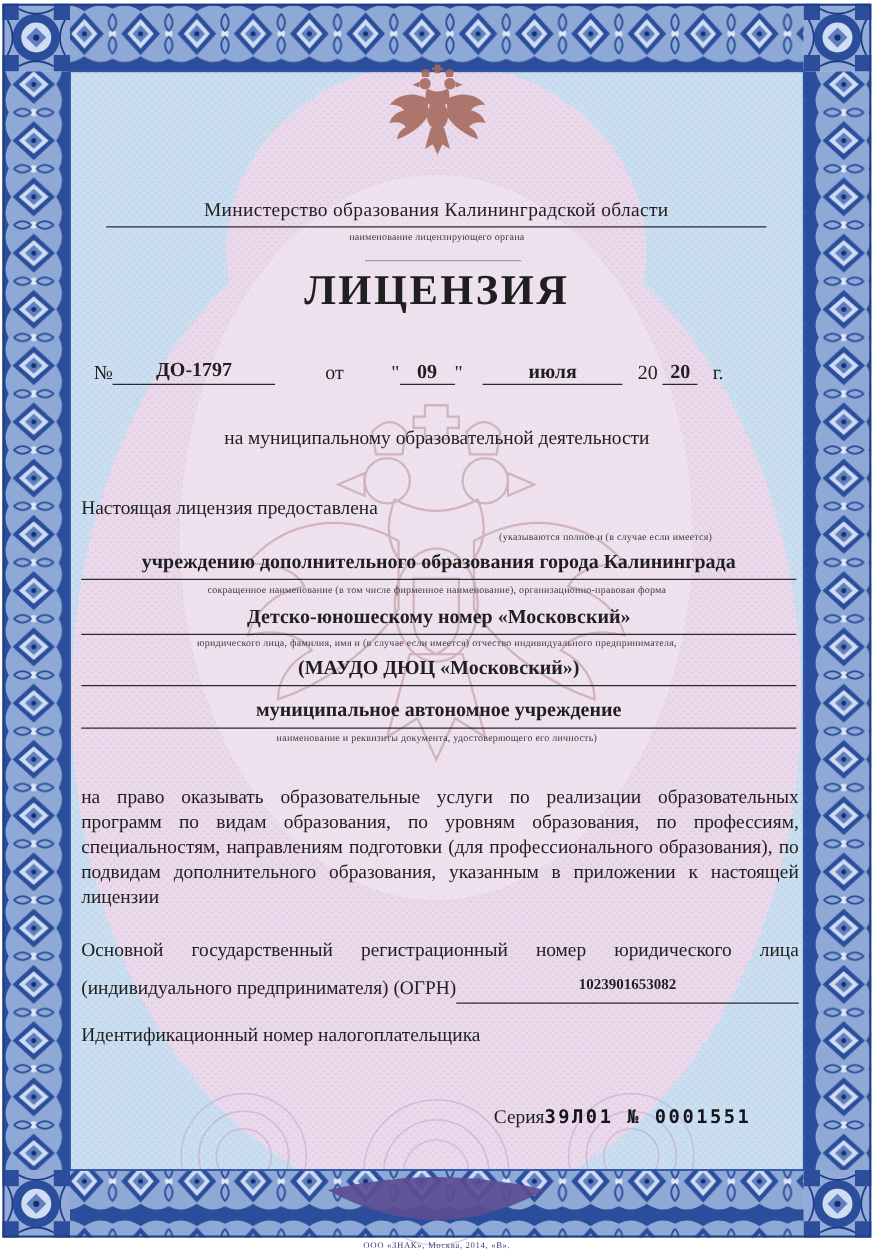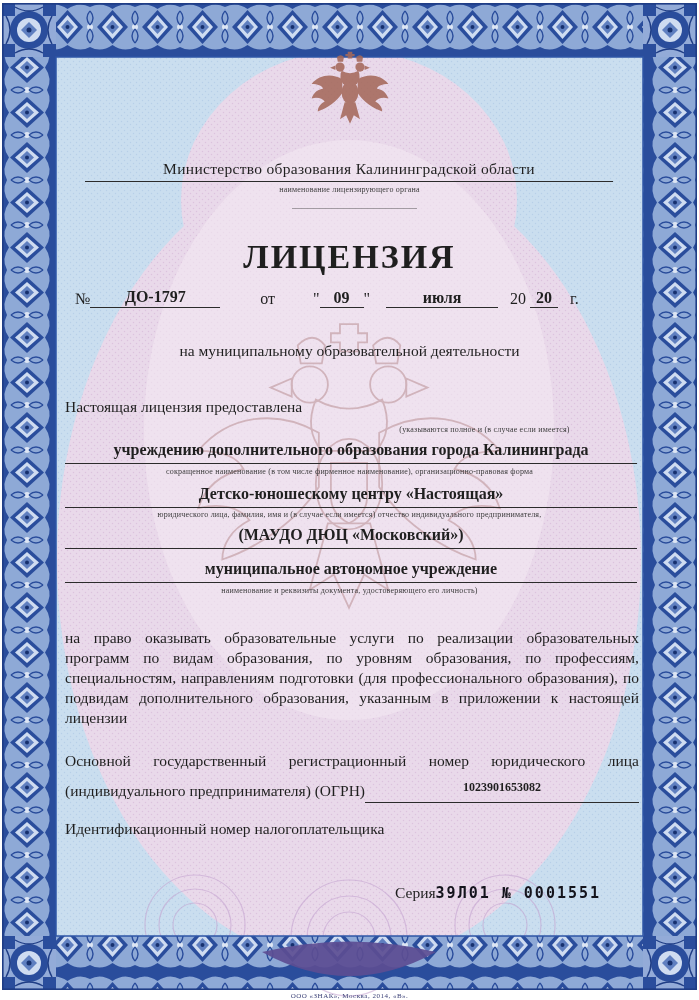--- a/index.html
+++ b/index.html
@@ -13,21 +13,21 @@
   .txt{position:absolute;z-index:2;}
   .center{text-align:center;}
   .authority{
     left:85px;right:86px;top:160px;text-align:center;
     font-size:15.5px;padding-bottom:3px;border-bottom:1.3px solid #2b2b2b;
     letter-spacing:.3px;
   }
   .caption{font-size:8px;color:#3a3a3a;letter-spacing:.2px;}
   .cap1{left:0;right:0;top:185px;}
   .shortline{left:292px;width:125px;top:208px;height:0;border-top:1px solid rgba(70,70,70,.45);}
-  .title{left:0;right:0;top:214px;font-size:34px;font-weight:bold;letter-spacing:2px;margin-top:24px;}
+  .title{left:0;right:0;top:214px;font-size:34px;font-weight:bold;letter-spacing:2px;}
   .numrow{left:75px;right:62px;top:288px;display:flex;align-items:flex-end;font-size:16px;}
   .u{border-bottom:1.3px solid #2b2b2b;}
   .numval{width:130px;text-align:center;font-weight:bold;padding-bottom:1px;}
   .fromlbl{margin-left:40px;}
   .dayq{margin-left:38px;}
   .dayval{width:44px;text-align:center;font-weight:bold;}
   .monthval{margin-left:16px;width:112px;text-align:center;font-weight:bold;}
   .yearpre{margin-left:12px;}
   .yearval{margin-left:4px;width:28px;text-align:center;font-weight:bold;}
   .yearsuf{margin-left:12px;}
@@ -185,21 +185,21 @@
 <div class="txt subtitle center">на муниципальному образовательной деятельности</div>
 
 <div class="txt grantrow">
   <span class="grantlbl">Настоящая лицензия предоставлена</span>
 </div>
 <div class="txt caption cap1b">(указываются полное и (в случае если имеется)</div>
 
 <div class="txt fline l2">учреждению дополнительного образования города Калининграда</div>
 <div class="txt caption cap2 center">сокращенное наименование (в том числе фирменное наименование), организационно-правовая форма</div>
 
-<div class="txt fline l3">Детско-юношескому центру «Настоящая»</div>
+<div class="txt fline l3">Детско-юношескому номер «Московский»</div>
 <div class="txt caption cap3 center">юридического лица, фамилия, имя и (в случае если имеется) отчество индивидуального предпринимателя,</div>
 
 <div class="txt fline l4">(МАУДО ДЮЦ «Московский»)</div>
 
 <div class="txt fline l5">муниципальное автономное учреждение</div>
 <div class="txt caption cap5 center">наименование и реквизиты документа, удостоверяющего его личность)</div>
 
 <div class="txt para">на право оказывать образовательные услуги по реализации образовательных программ по видам образования, по уровням образования, по профессиям, специальностям, направлениям подготовки (для профессионального образования), по подвидам дополнительного образования, указанным в приложении к настоящей лицензии</div>
 
 <div class="txt ogrn1">Основной государственный регистрационный номер юридического лица</div>

